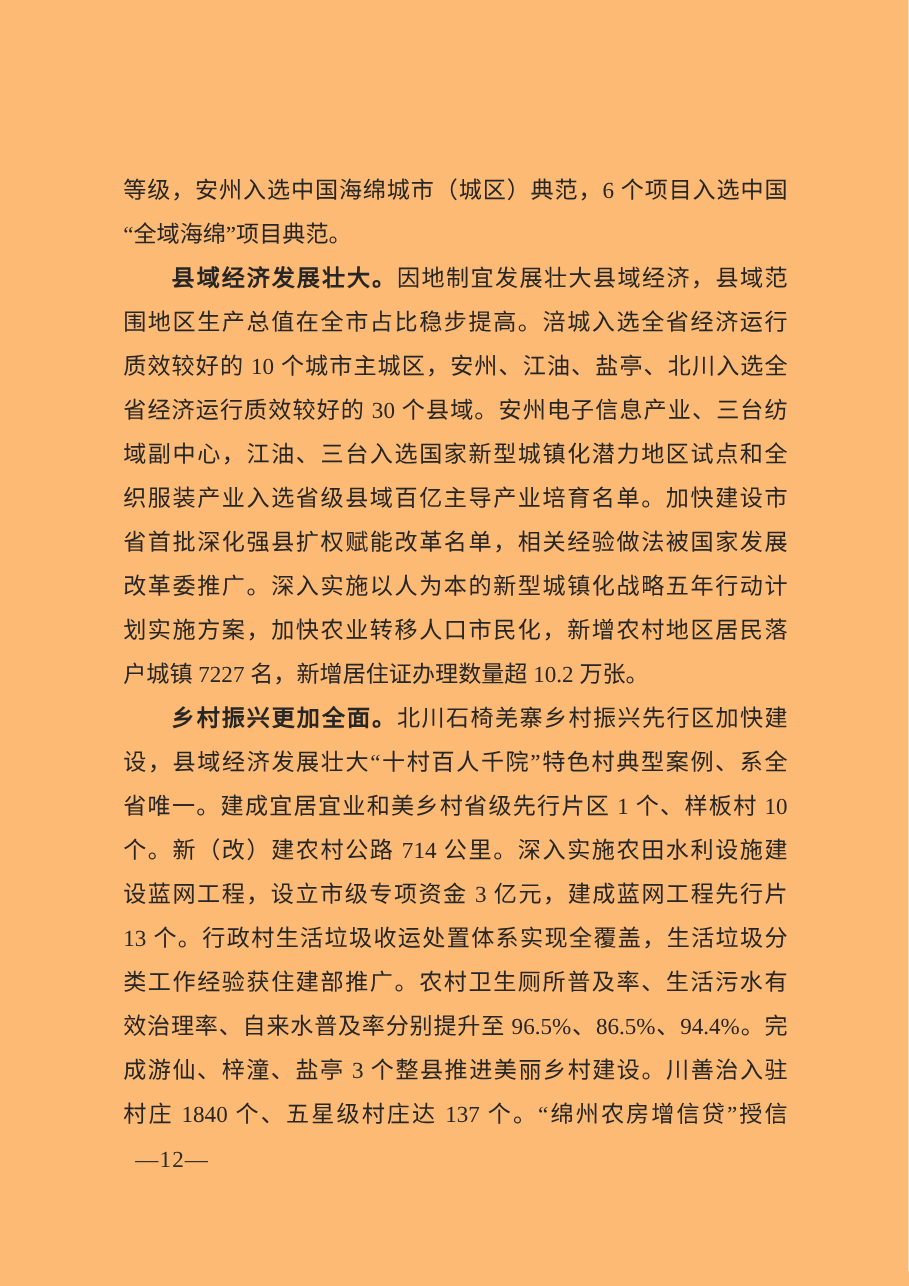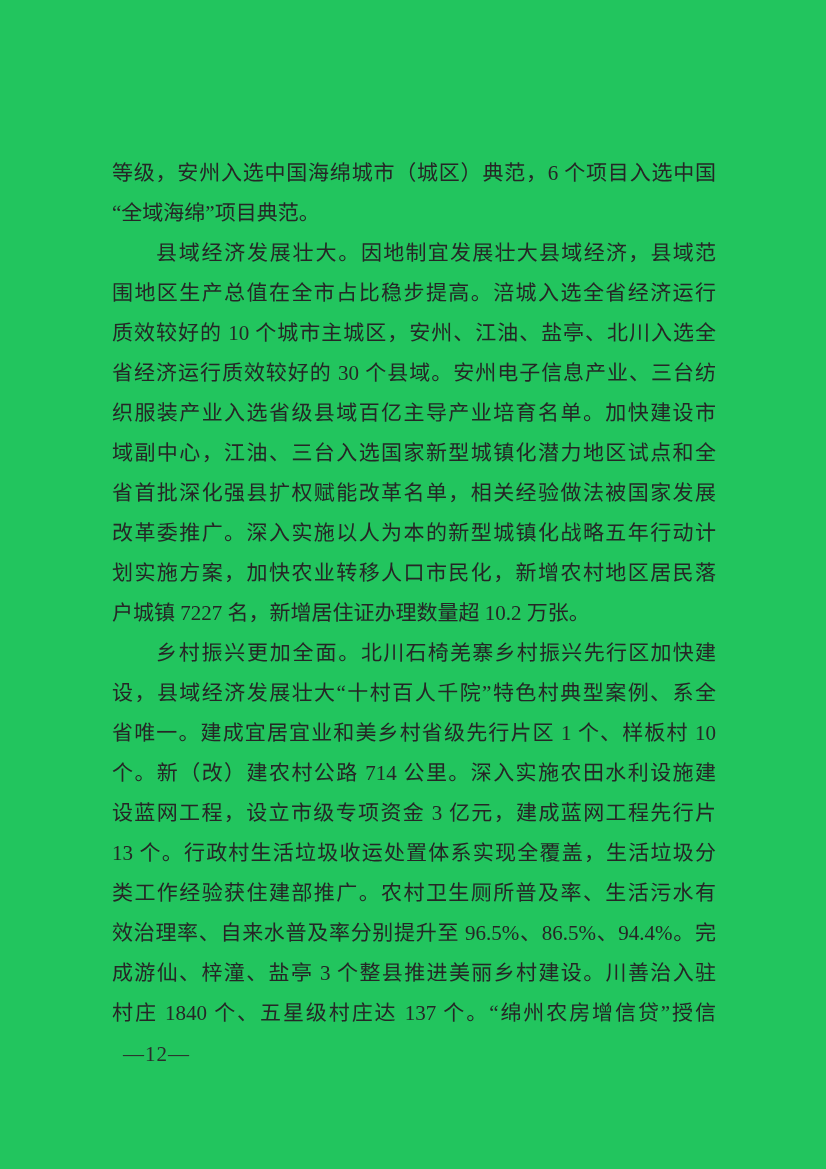--- a/index.html
+++ b/index.html
@@ -4,21 +4,21 @@
 <style>
   html, body {
     margin: 0;
     padding: 0;
     background: #ffffff;
   }
   .page {
     position: relative;
     width: 826px;
     height: 1169px;
-    background: #22c55e;
+    background: #fdba74;
     overflow: hidden;
     font-family: "Liberation Serif", serif;
     color: #262626;
   }
   .text-block {
     position: absolute;
     left: 112px;
     top: 153px;
     width: 604px;
   }
@@ -32,21 +32,21 @@
     white-space: normal;
     overflow: hidden;
   }
   .line.indent {
     text-indent: 44px;
   }
   .line.para-end {
     text-align-last: left;
   }
   .lead {
-    font-weight: 400;
+    font-weight: 700;
     letter-spacing: 0.5px;
   }
   .page-number {
     position: absolute;
     left: 123px;
     top: 1034px;
     font-size: 21px;
     line-height: 40px;
     color: #2c2c2c;
     letter-spacing: 1px;
@@ -56,22 +56,22 @@
 <body>
 
 <div class="page">
   <div class="text-block">
       <div class="line"><span>等级，安州入选中国海绵城市（城区）典范，6 个项目入选中国</span></div>
       <div class="line para-end"><span>“全域海绵”项目典范。</span></div>
       <div class="line indent"><span class="lead">县域经济发展壮大。</span><span>因地制宜发展壮大县域经济，县域范</span></div>
       <div class="line"><span>围地区生产总值在全市占比稳步提高。涪城入选全省经济运行</span></div>
       <div class="line"><span>质效较好的 10 个城市主城区，安州、江油、盐亭、北川入选全</span></div>
       <div class="line"><span>省经济运行质效较好的 30 个县域。安州电子信息产业、三台纺</span></div>
+      <div class="line"><span>域副中心，江油、三台入选国家新型城镇化潜力地区试点和全</span></div>
       <div class="line"><span>织服装产业入选省级县域百亿主导产业培育名单。加快建设市</span></div>
-      <div class="line"><span>域副中心，江油、三台入选国家新型城镇化潜力地区试点和全</span></div>
       <div class="line"><span>省首批深化强县扩权赋能改革名单，相关经验做法被国家发展</span></div>
       <div class="line"><span>改革委推广。深入实施以人为本的新型城镇化战略五年行动计</span></div>
       <div class="line"><span>划实施方案，加快农业转移人口市民化，新增农村地区居民落</span></div>
       <div class="line para-end"><span>户城镇 7227 名，新增居住证办理数量超 10.2 万张。</span></div>
       <div class="line indent"><span class="lead">乡村振兴更加全面。</span><span>北川石椅羌寨乡村振兴先行区加快建</span></div>
       <div class="line"><span>设，县域经济发展壮大“十村百人千院”特色村典型案例、系全</span></div>
       <div class="line"><span>省唯一。建成宜居宜业和美乡村省级先行片区 1 个、样板村 10</span></div>
       <div class="line"><span>个。新（改）建农村公路 714 公里。深入实施农田水利设施建</span></div>
       <div class="line"><span>设蓝网工程，设立市级专项资金 3 亿元，建成蓝网工程先行片</span></div>
       <div class="line"><span>13 个。行政村生活垃圾收运处置体系实现全覆盖，生活垃圾分</span></div>

